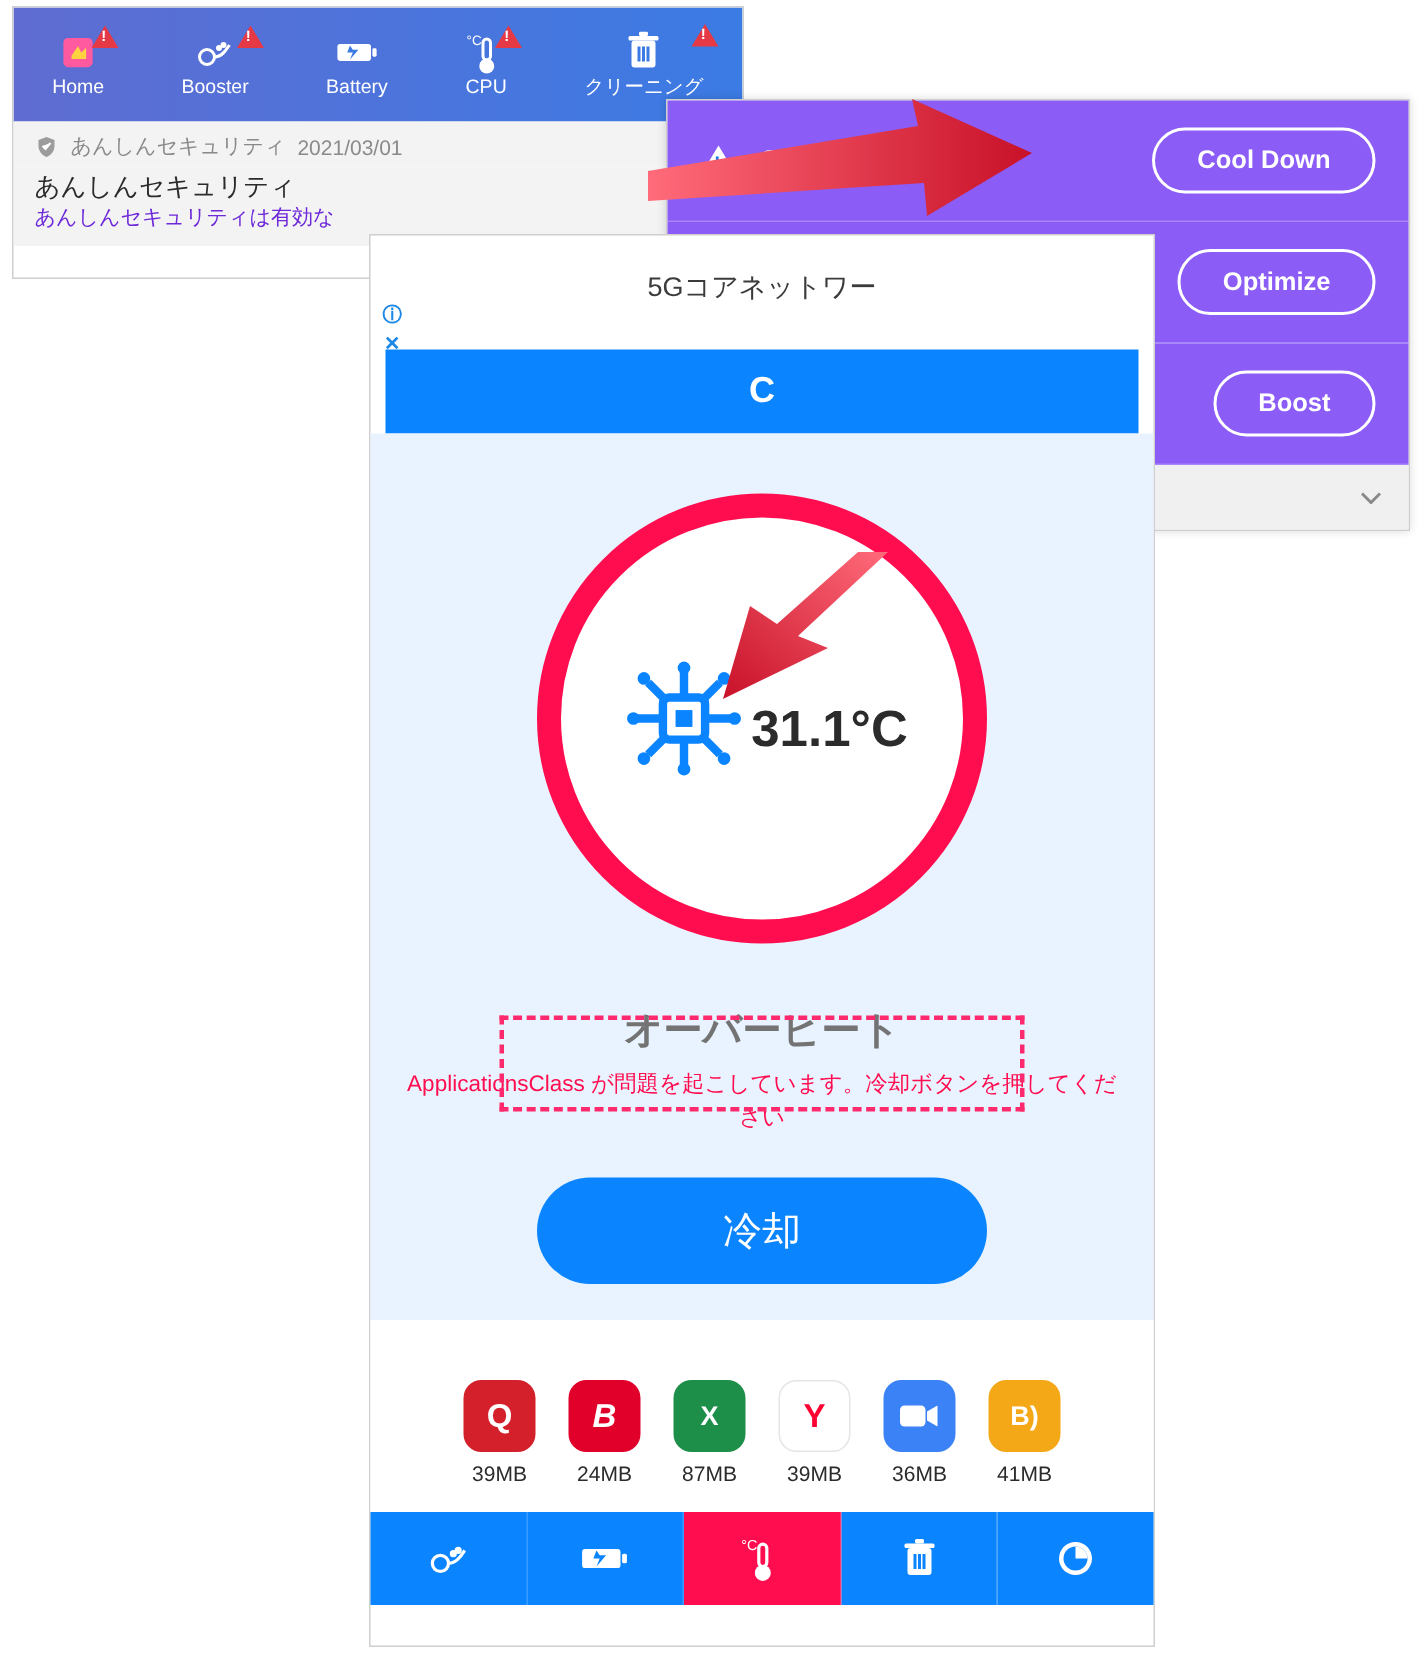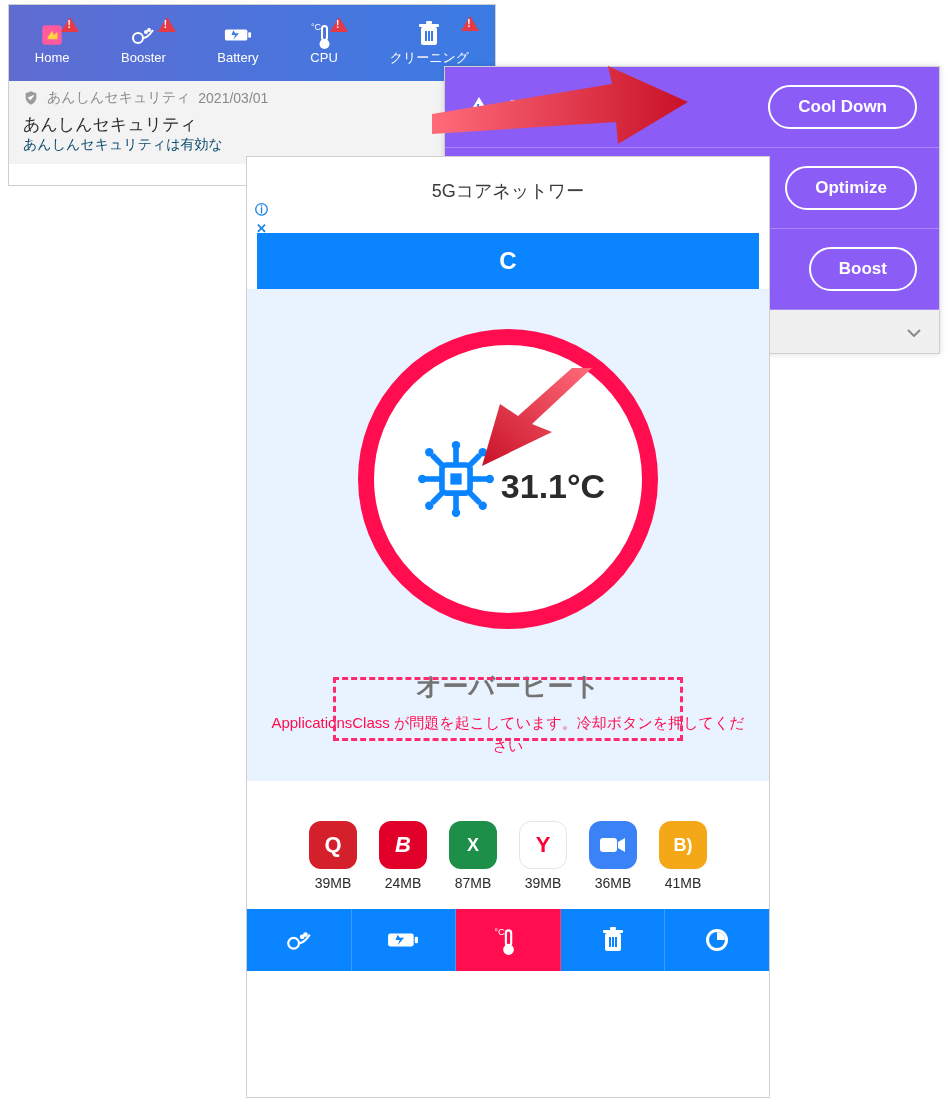--- a/index.html
+++ b/index.html
@@ -21,21 +21,21 @@
   position: absolute; top: -4px; right: -10px; width: 0; height: 0;
   border-left: 9px solid transparent; border-right: 9px solid transparent; border-bottom: 15px solid #e63946;
 }
 .alert-tri::after { content: "!"; position: absolute; left: -3px; top: 2px; color: #fff; font-size: 10px; font-weight: bold; }
 .notif-row {
   display: flex; align-items: center; gap: 8px; padding: 8px 14px 4px;
   color: #8a8a8a; font-size: 14px; background: #f3f3f3;
 }
 .shield-ic { width: 16px; height: 16px; color: #9c9c9c; }
 .notif-title { padding: 2px 14px 0; font-size: 17px; color: #2b2b2b; background: #f3f3f3; }
-.notif-sub { padding: 0 14px 10px; font-size: 14px; color: #0c4a6e; background: #f3f3f3; }
+.notif-sub { padding: 0 14px 10px; font-size: 14px; color: #6d28d9; background: #f3f3f3; }
 
 
 .panel-right {
   position: absolute; left: 444px; top: 66px; width: 496px; border: 1px solid #cfcfcf;
   background: #fff; box-shadow: 0 0 6px rgba(0,0,0,.15);
 }
 .warn-row {
   display: flex; align-items: center; justify-content: space-between;
   background: #8b5cf6; color: #fff; padding: 18px 22px;
   border-bottom: 1px solid rgba(255,255,255,.25);
@@ -272,20 +272,21 @@
             <circle cx="51" cy="13" r="3"></circle>
             <circle cx="13" cy="51" r="3"></circle>
             <circle cx="51" cy="51" r="3"></circle>
         </g>
       </svg>
       <div class="temp-val">31.1°C</div>
     </div>
     <div class="dashed-box"></div>
     <div class="overheat-title">オーバーヒート</div>
     <div class="overheat-msg">ApplicationsClass が問題を起こしています。冷却ボタンを押してください</div>
+    <button class="cool-btn">冷却</button>
   </div>
   <div class="apps-row">
     <div class="app-item">
       <div class="app-ic" style="background:#d3202a;">
           <span>Q</span>
         </div>
       <span>39MB</span>
     </div>
     <div class="app-item">
       <div class="app-ic" style="background:#e0002a;font-style:italic;font-family:serif;">

